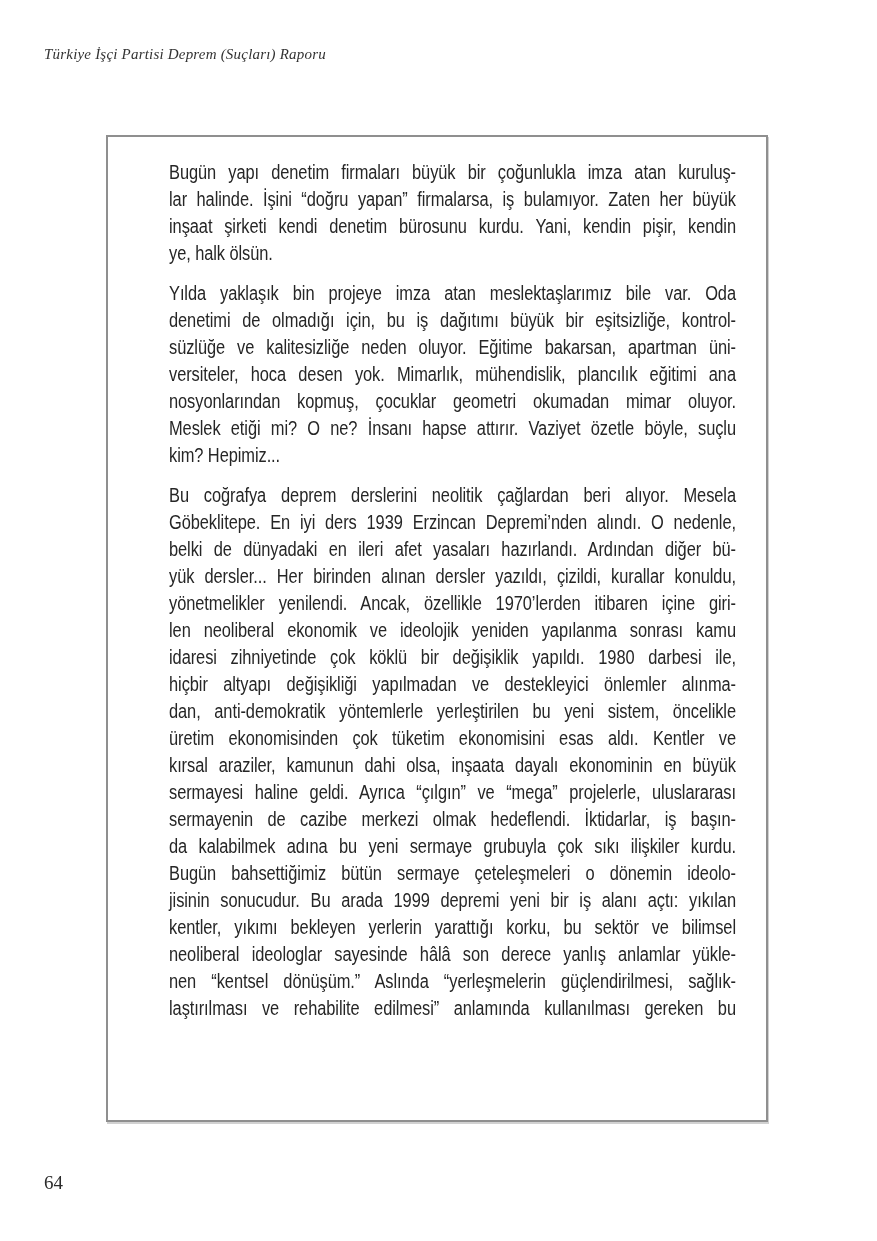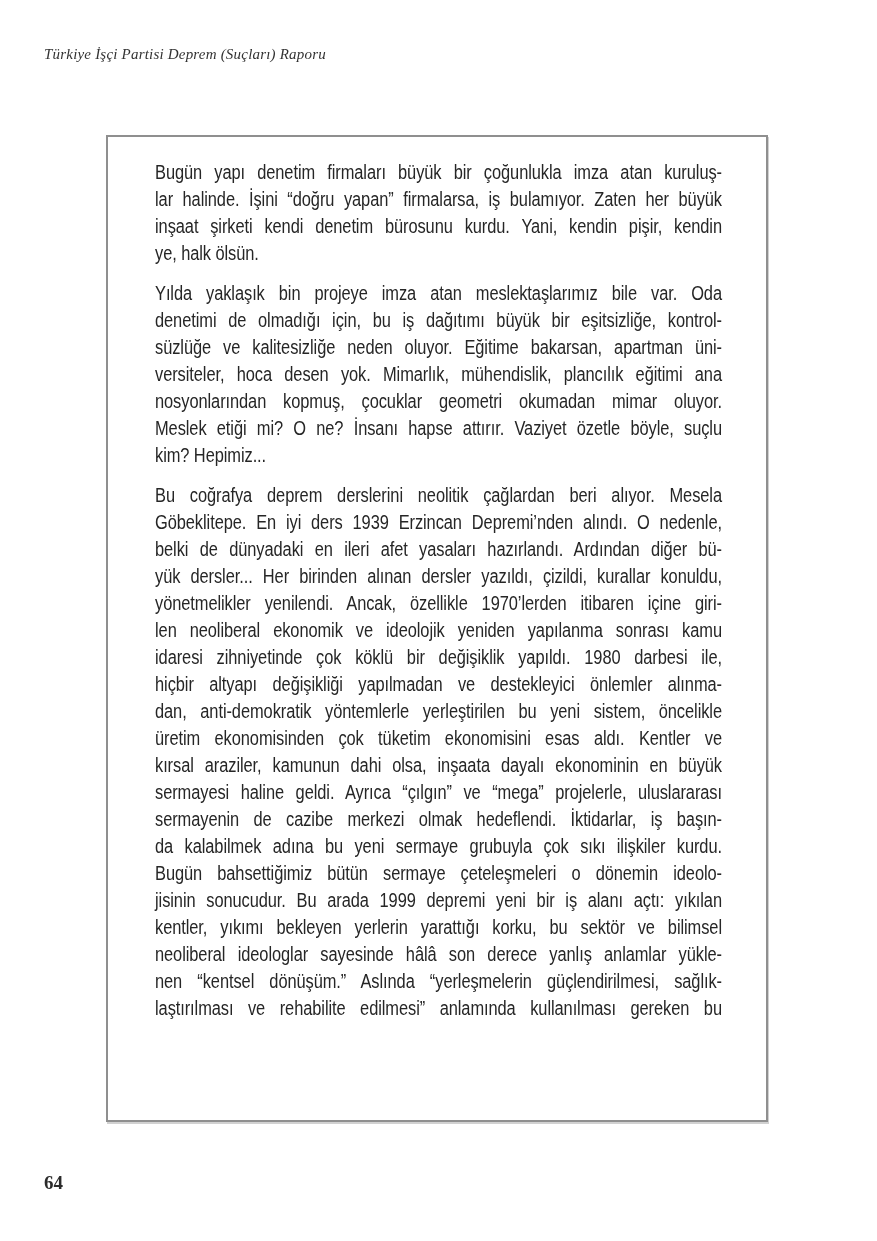--- a/index.html
+++ b/index.html
@@ -31,21 +31,21 @@
   .content-box {
     position: absolute;
     left: 106px;
     top: 135px;
     width: 662px;
     height: 987px;
     box-sizing: border-box;
     border: 2px solid #8f8f8f;
     box-shadow: 1px 2px 0 rgba(0,0,0,0.18);
     background: #ffffff;
-    padding: 22px 0 0 47px;
+    padding: 22px 0 0 61px;
     overflow: hidden;
   }
   .para {
     margin: 0 0 13px 0;
   }
   .para:last-child {
     margin-bottom: 0;
   }
   .line {
     width: 690px;
@@ -62,21 +62,20 @@
   .line.last {
     text-align-last: left;
   }
   .page-number {
     position: absolute;
     left: 44px;
     top: 1172px;
     font-family: "Liberation Serif", serif;
     font-size: 19px;
     color: #2b2b2b;
-    font-weight: bold;
   }
 </style>
 </head>
 <body>
 
 <div class="page">
   <div class="running-header">Türkiye İşçi Partisi Deprem (Suçları) Raporu</div>
 
   <div class="content-box">
       <div class="para">

